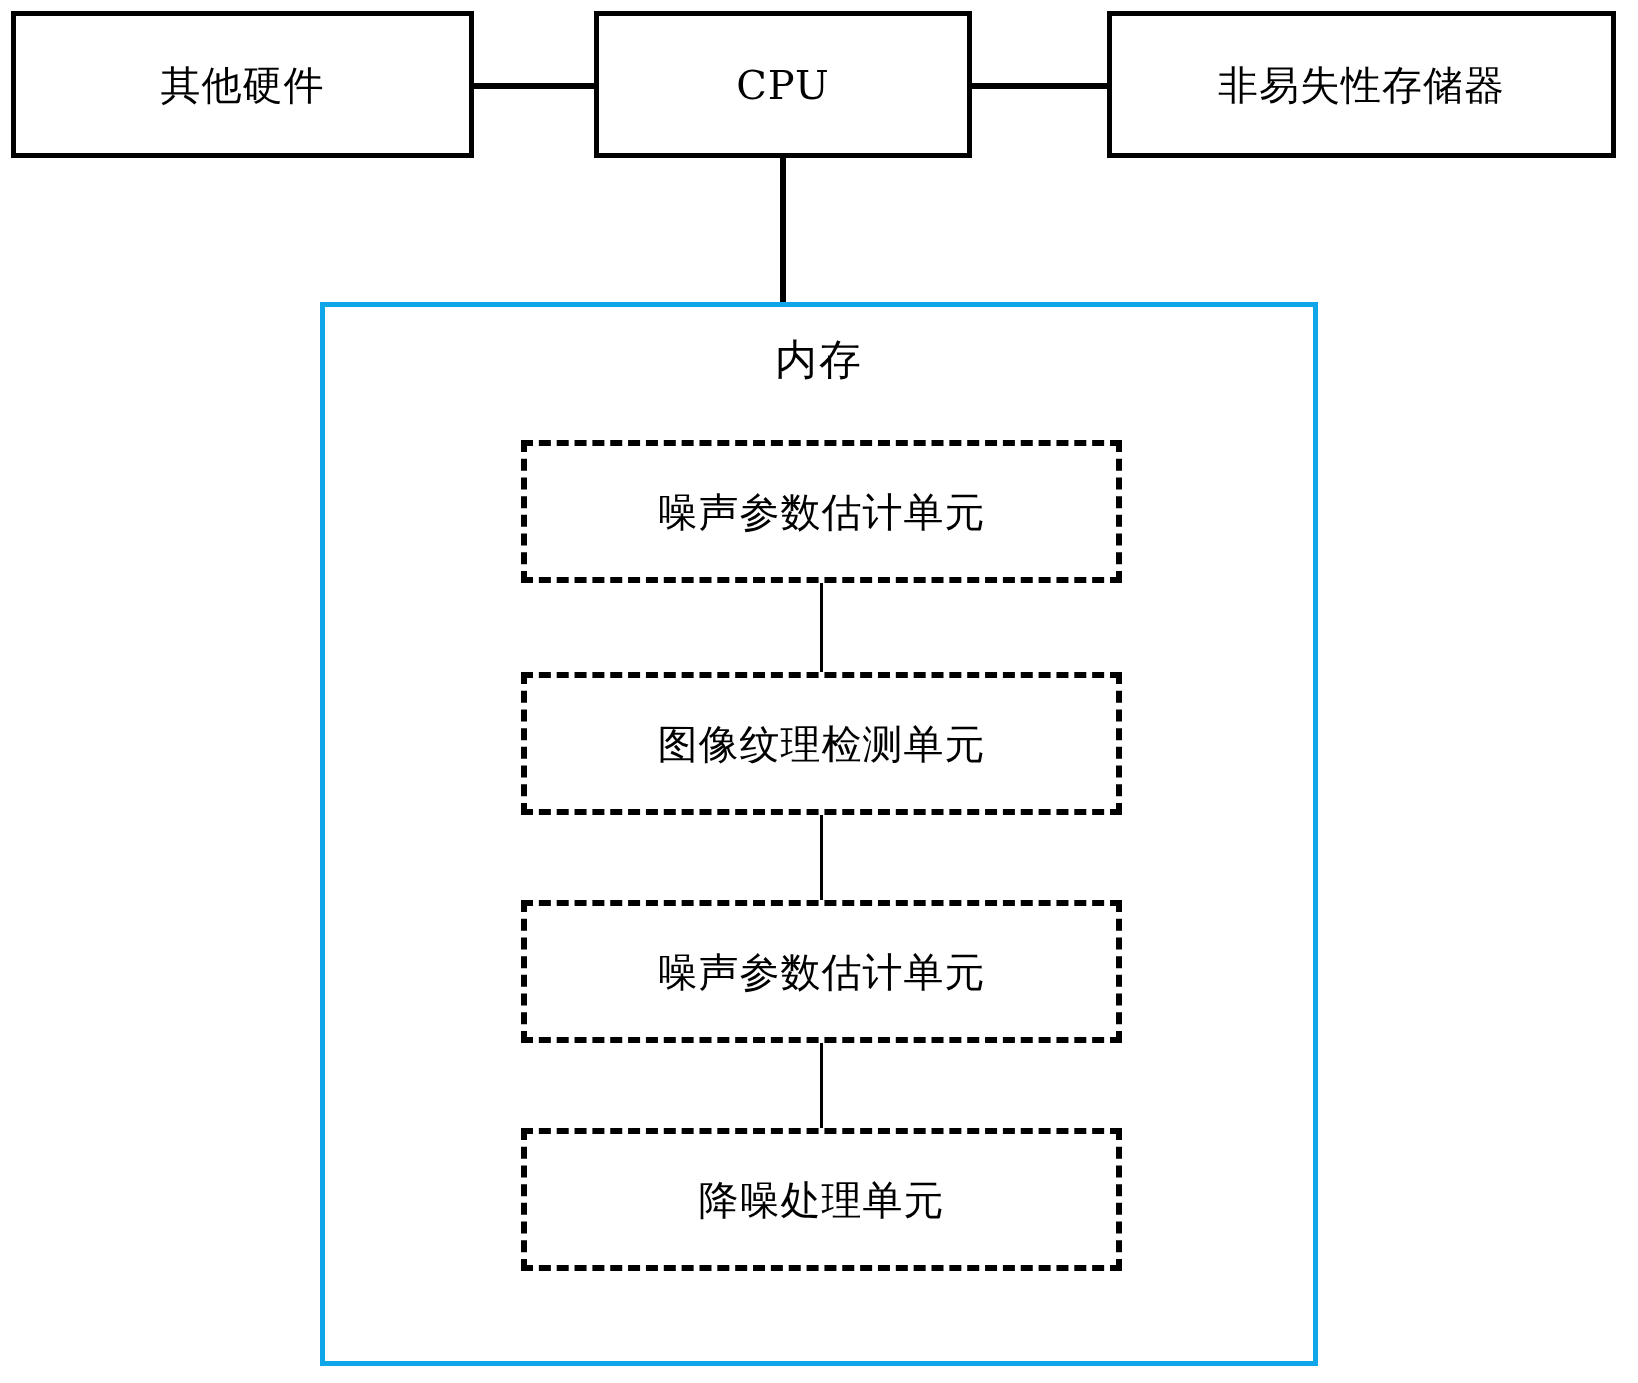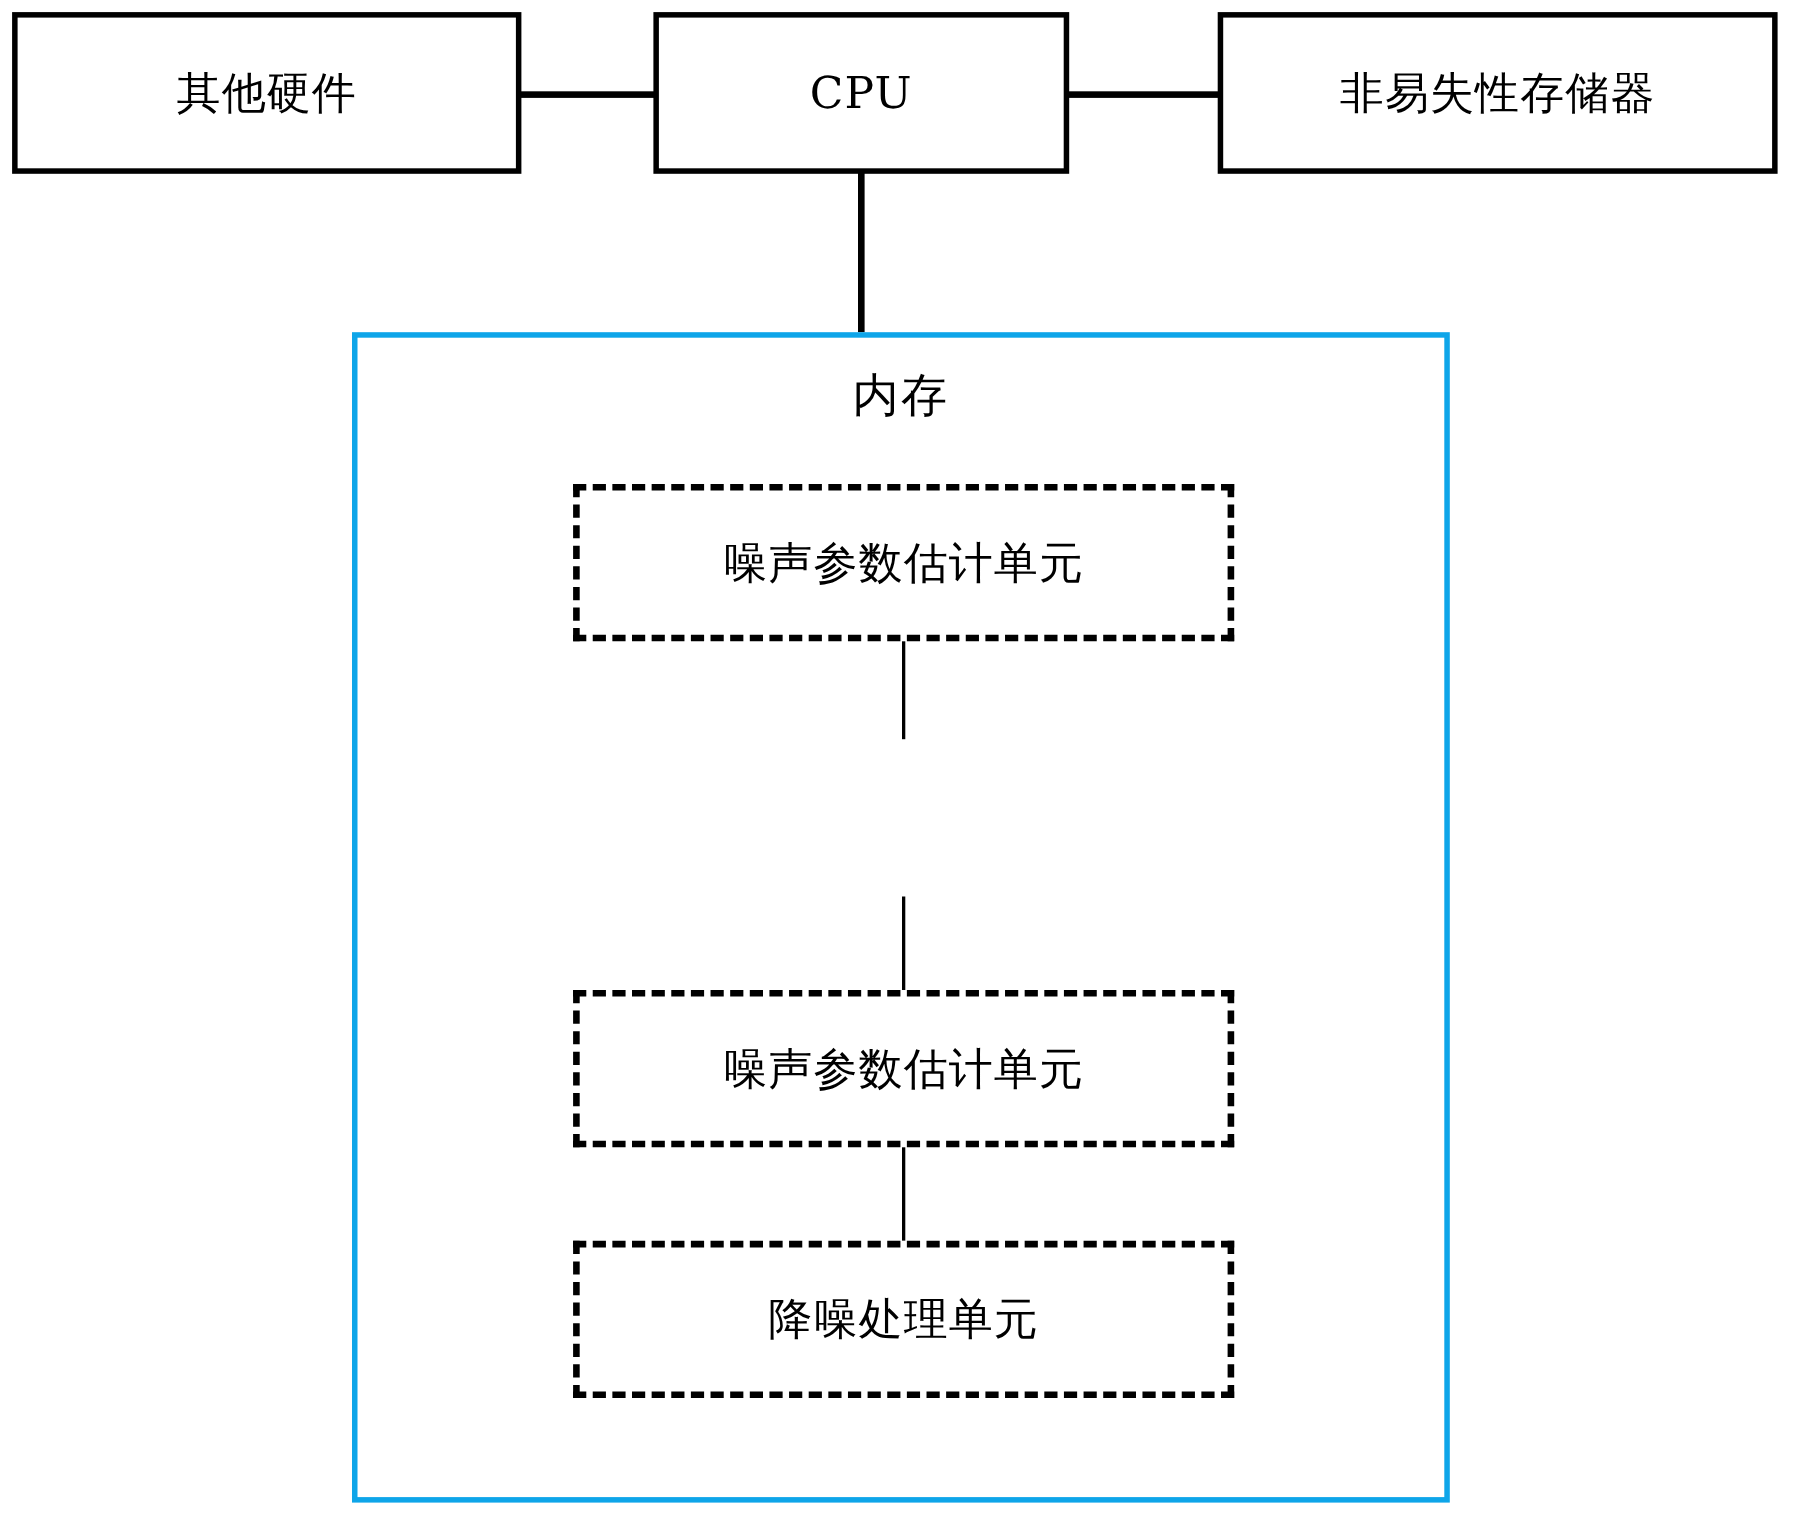--- a/index.html
+++ b/index.html
@@ -135,20 +135,23 @@
   <div id="memory-box">
 
     <div id="memory-title">内存</div>
 
     <div class="dashed-box" style="top:133px;">
       <div class="unit-label">噪声参数估计单元</div>
     </div>
 
     <div class="connector-thin" style="left:495px; top:276px; height:89px;"></div>
 
+    <div class="dashed-box" style="top:365px;">
+      <div class="unit-label">图像纹理检测单元</div>
+    </div>
 
     <div class="connector-thin" style="left:495px; top:508px; height:85px;"></div>
 
     <div class="dashed-box" style="top:593px;">
       <div class="unit-label">噪声参数估计单元</div>
     </div>
 
     <div class="connector-thin" style="left:495px; top:736px; height:85px;"></div>
 
     <div class="dashed-box" style="top:821px;">

